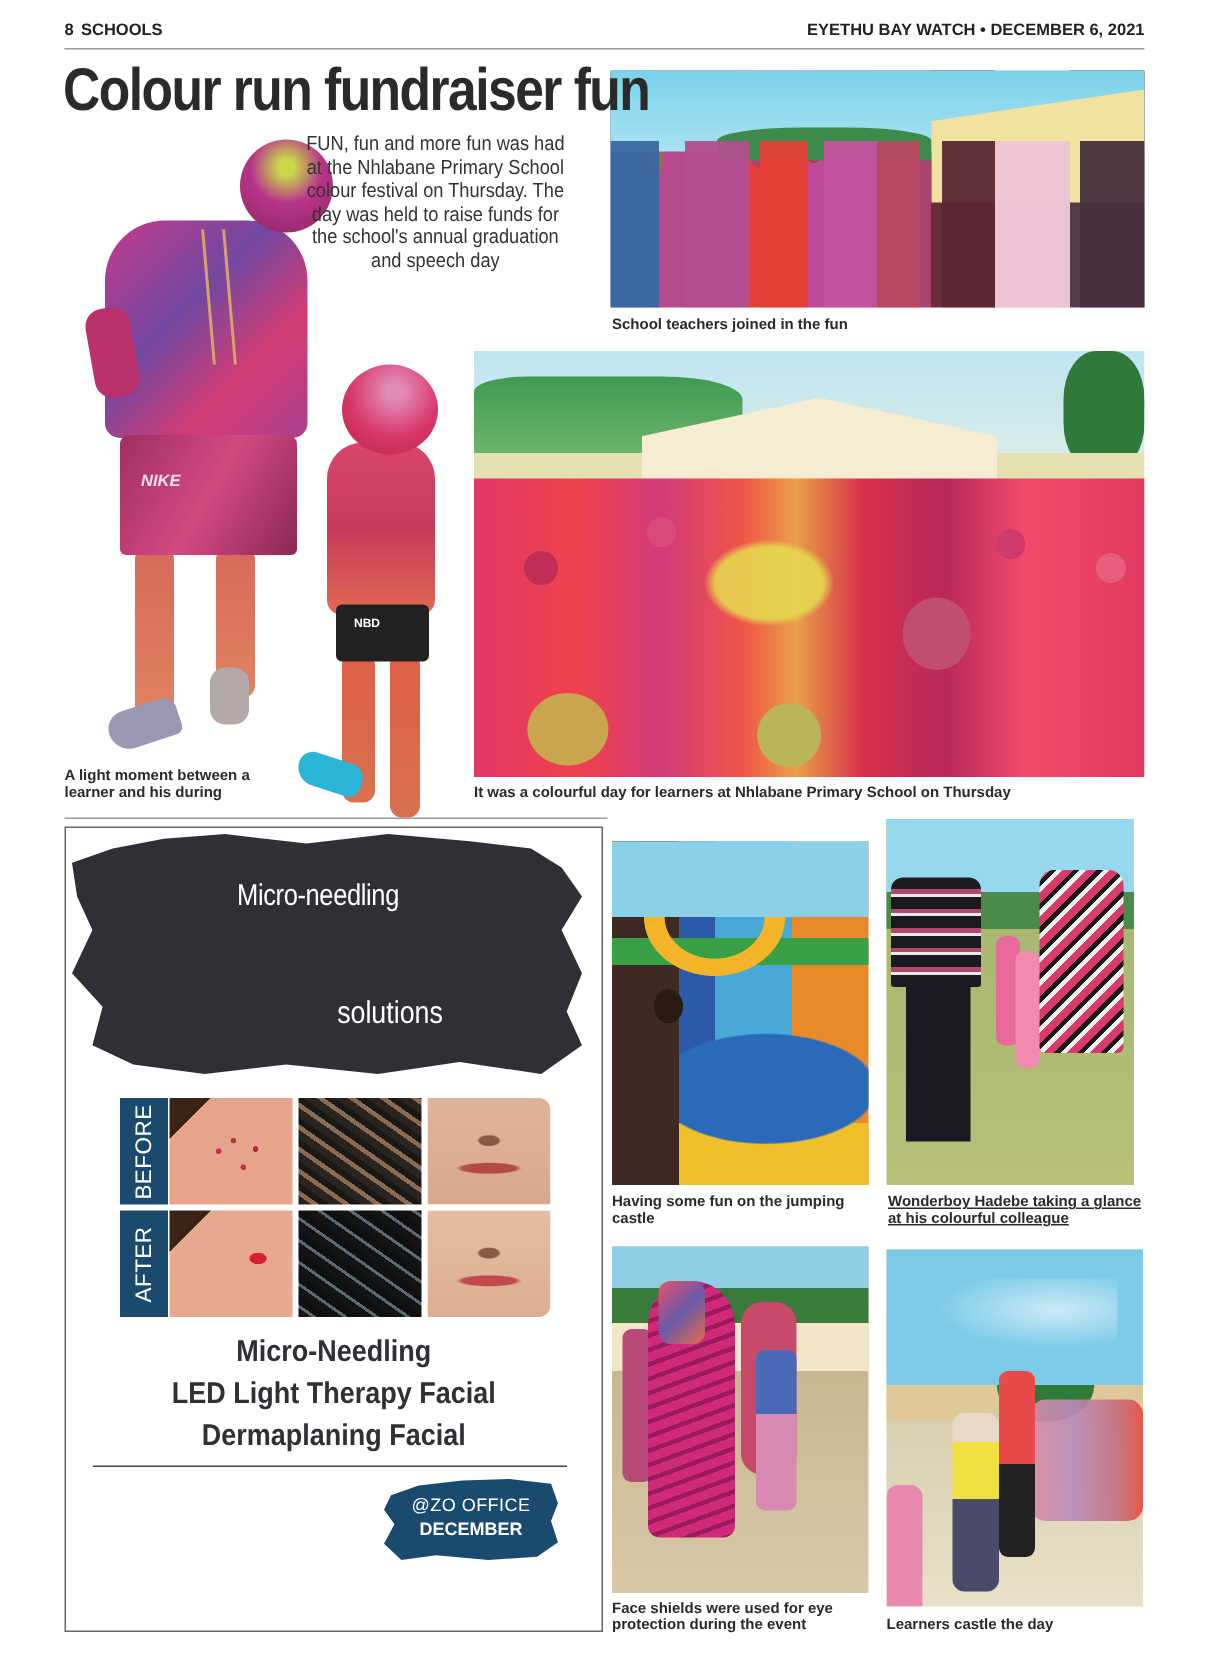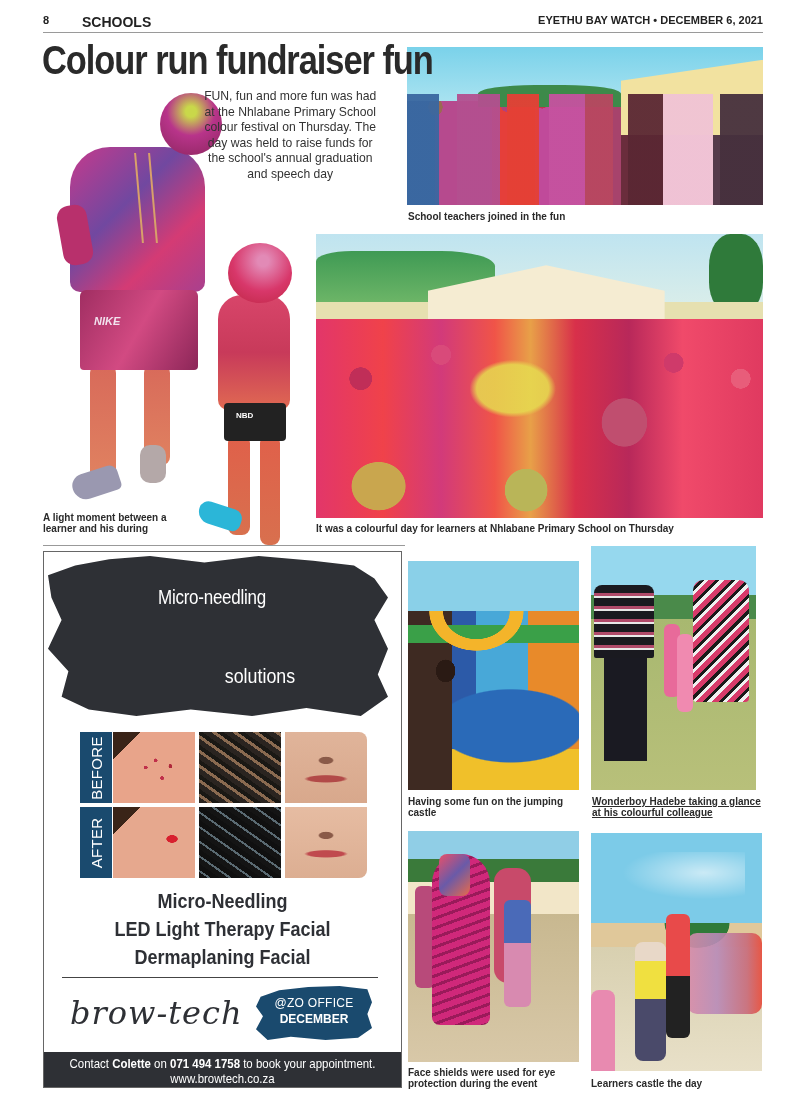--- a/index.html
+++ b/index.html
@@ -3,21 +3,21 @@
 <meta charset="utf-8">
 <style>
   * { box-sizing: border-box; margin: 0; padding: 0; }
   html, body { width: 806px; height: 1113px; background: #ffffff; overflow: hidden; }
   body { position: relative; font-family: "Liberation Sans", sans-serif; color: #2b2b2b; }
 
   .abs { position: absolute; }
 
   
   .folio { left: 43px; top: 14px; font-size: 11px; font-weight: bold; color: #222; letter-spacing: 0.2px; }
-  .section { left: 82px; top: 14px; font-size: 14px; font-weight: bold; color: #222; }
+  .section { left: 54px; top: 14px; font-size: 11px; font-weight: bold; color: #222; }
   .masthead { right: 43px; top: 14px; font-size: 11px; font-weight: bold; color: #222; text-align: right; }
   .rule { left: 43px; top: 32px; width: 720px; height: 1px; background: #9a9a9a; }
 
   .headline { left: 42px; top: 40px; font-size: 40px; font-weight: bold; color: #2a2a2a; letter-spacing: -1.2px; transform: scaleX(0.86); transform-origin: left top; white-space: nowrap; z-index: 5; line-height: 1; }
 
   .intro { left: 198px; top: 88px; width: 205px; font-size: 13.5px; line-height: 15.5px; color: #333; text-align: center; transform: scaleX(0.9); transform-origin: left top; z-index: 4; }
 
   
   .photo { overflow: hidden; }
   .caption { font-size: 10px; font-weight: bold; color: #2a2a2a; line-height: 11px; }
@@ -250,35 +250,24 @@
       <div class="ba-img lips-after" style="left:205px; top:75px;"></div>
     </div>
 
     <div class="services">
       <div class="service">Micro-Needling</div>
       <div class="service">LED Light Therapy Facial</div>
       <div class="service">Dermaplaning Facial</div>
     </div>
     <div class="ad-rule"></div>
 
-    <div class="brand">brow-tech</div>
     <div class="office-brush"></div>
     <div class="office-1">@ZO OFFICE</div>
     <div class="office-2">DECEMBER</div>
 
-    <div class="contact-bar">
-      <div class="contact-line">
-        <span>Contact</span>
-        <b>Colette</b>
-        <span>on</span>
-        <b>071 494 1758</b>
-        <span>to book your appointment.</span>
-      </div>
-      <div class="contact-web">www.browtech.co.za</div>
-    </div>
   </div>
 </div>
 
 <div class="abs photo p-castle"></div>
 <div class="abs caption cap-castle">Having some fun on the jumping castle</div>
 
 <div class="abs photo p-wonder">
   <div class="shirt"></div>
   <div class="pants"></div>
   <div class="kid1"></div>

